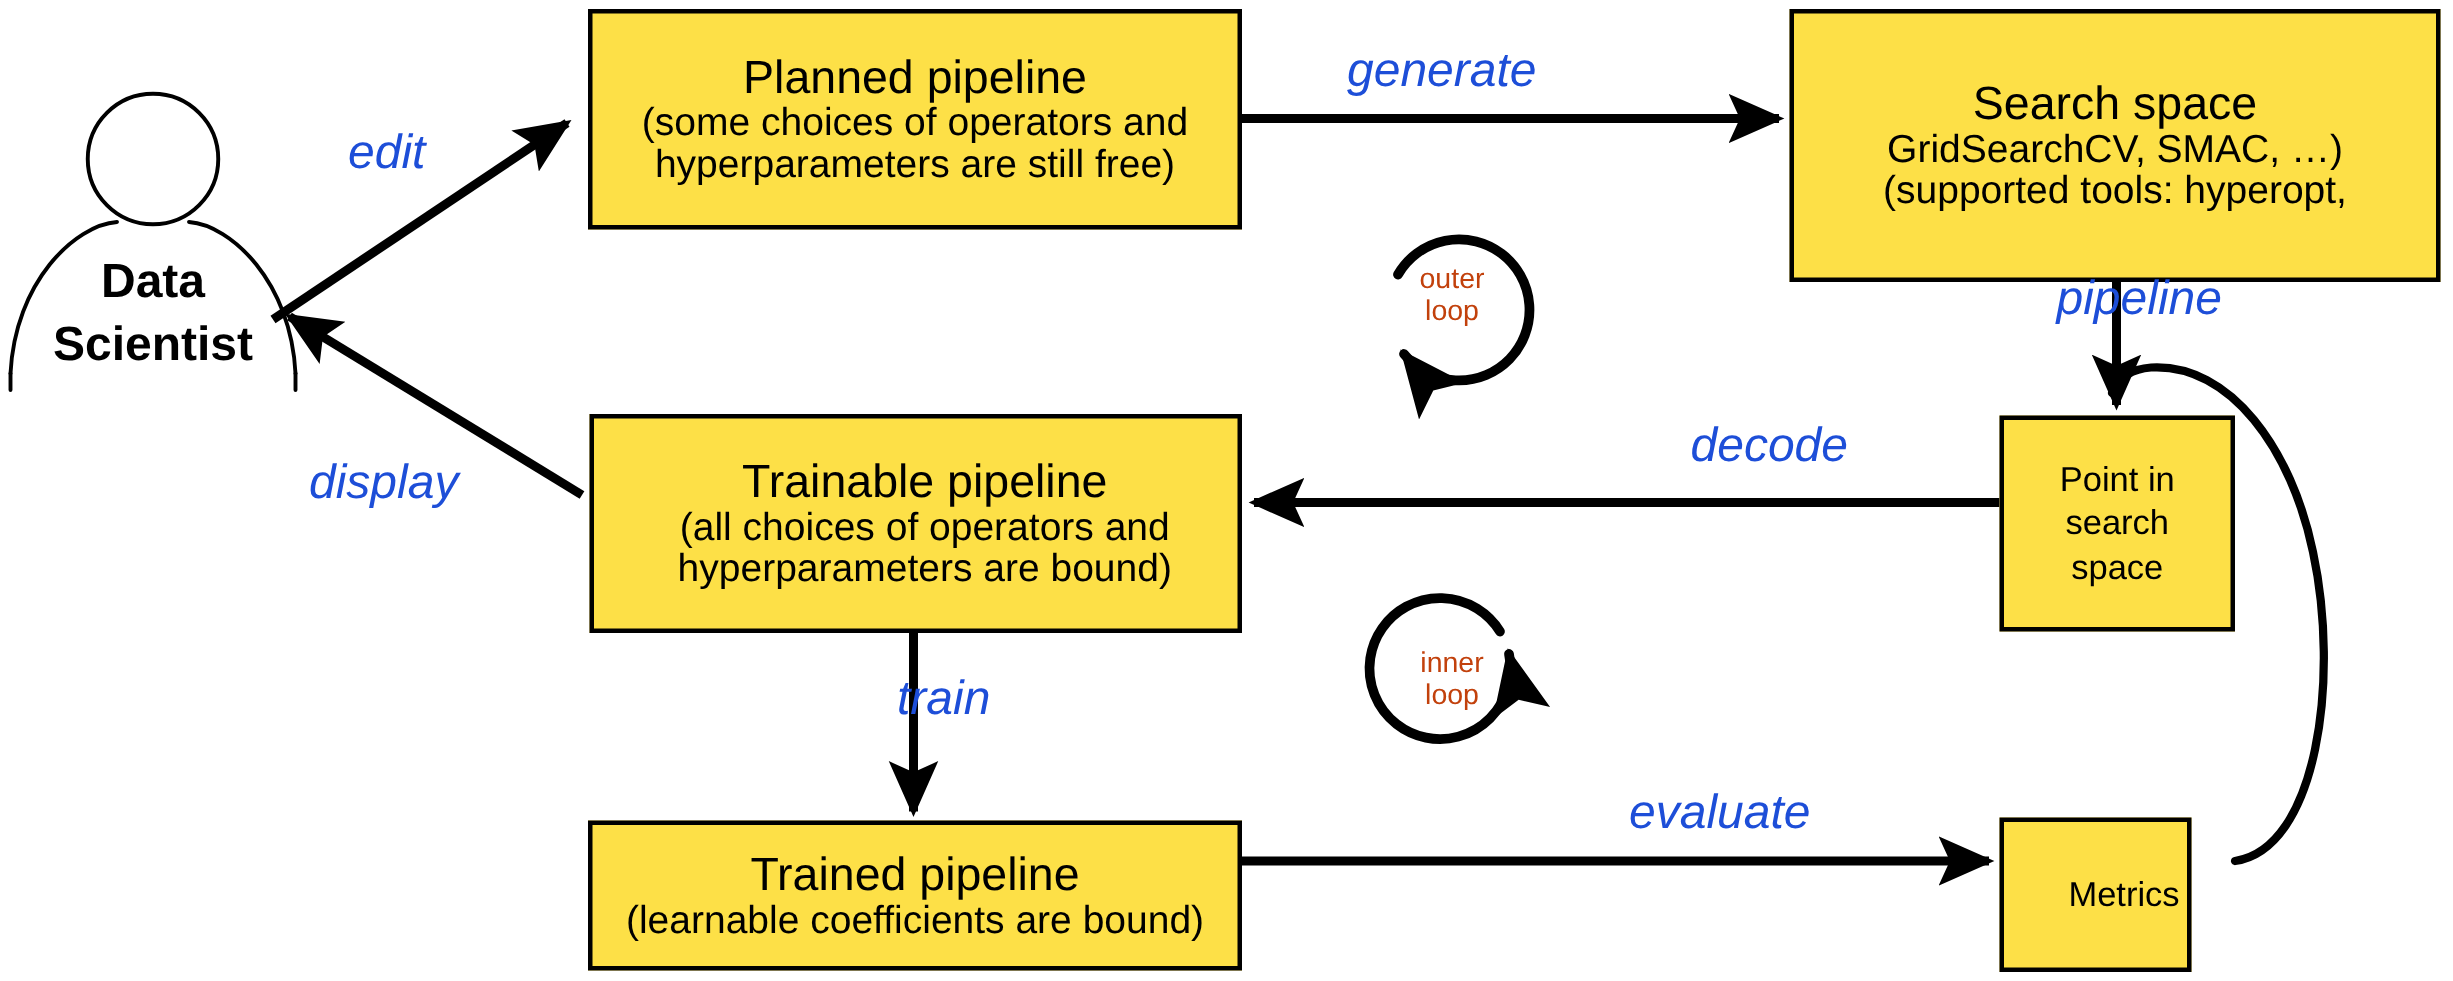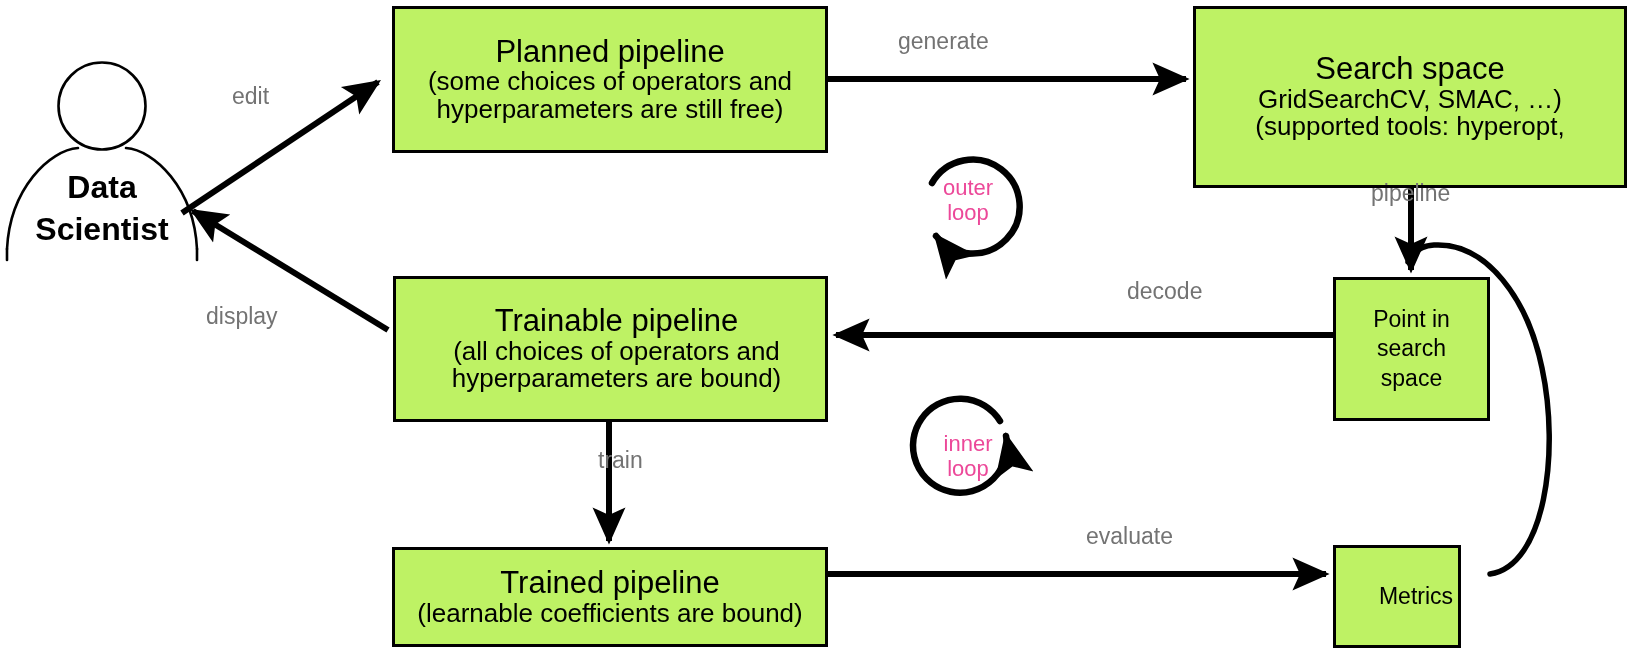--- a/index.html
+++ b/index.html
@@ -21,21 +21,21 @@
     position: absolute;
     left: 0;
     top: 0;
     width: 1635px;
     height: 654px;
   }
   .node-box {
     position: absolute;
     box-sizing: border-box;
     border: 3px solid #000000;
-    background: #bef264;
+    background: #fde047;
     display: flex;
     flex-direction: column;
     align-items: center;
     justify-content: center;
     text-align: center;
     line-height: 1.06;
   }
   .node-title {
     font-size: 31px;
     white-space: nowrap;
@@ -43,31 +43,32 @@
   .node-sub {
     font-size: 26px;
     white-space: nowrap;
   }
   .node-box.small .node-title {
     font-size: 23px;
     line-height: 1.27;
   }
   .edge-label {
     position: absolute;
-    font-size: 23px;
+    font-style: italic;
+    font-size: 32px;
     white-space: nowrap;
-    color: #737373;
+    color: #1d4ed8;
   }
   .loop-label {
     position: absolute;
-    font-size: 22px;
+    font-size: 19px;
     text-align: center;
     line-height: 1.12;
     white-space: nowrap;
-    color: #ec4899;
+    color: #c2410c;
   }
   .actor-label {
     position: absolute;
     font-size: 32px;
     text-align: center;
     line-height: 1.32;
     white-space: nowrap;
     color: #000000;
   }
 </style>

